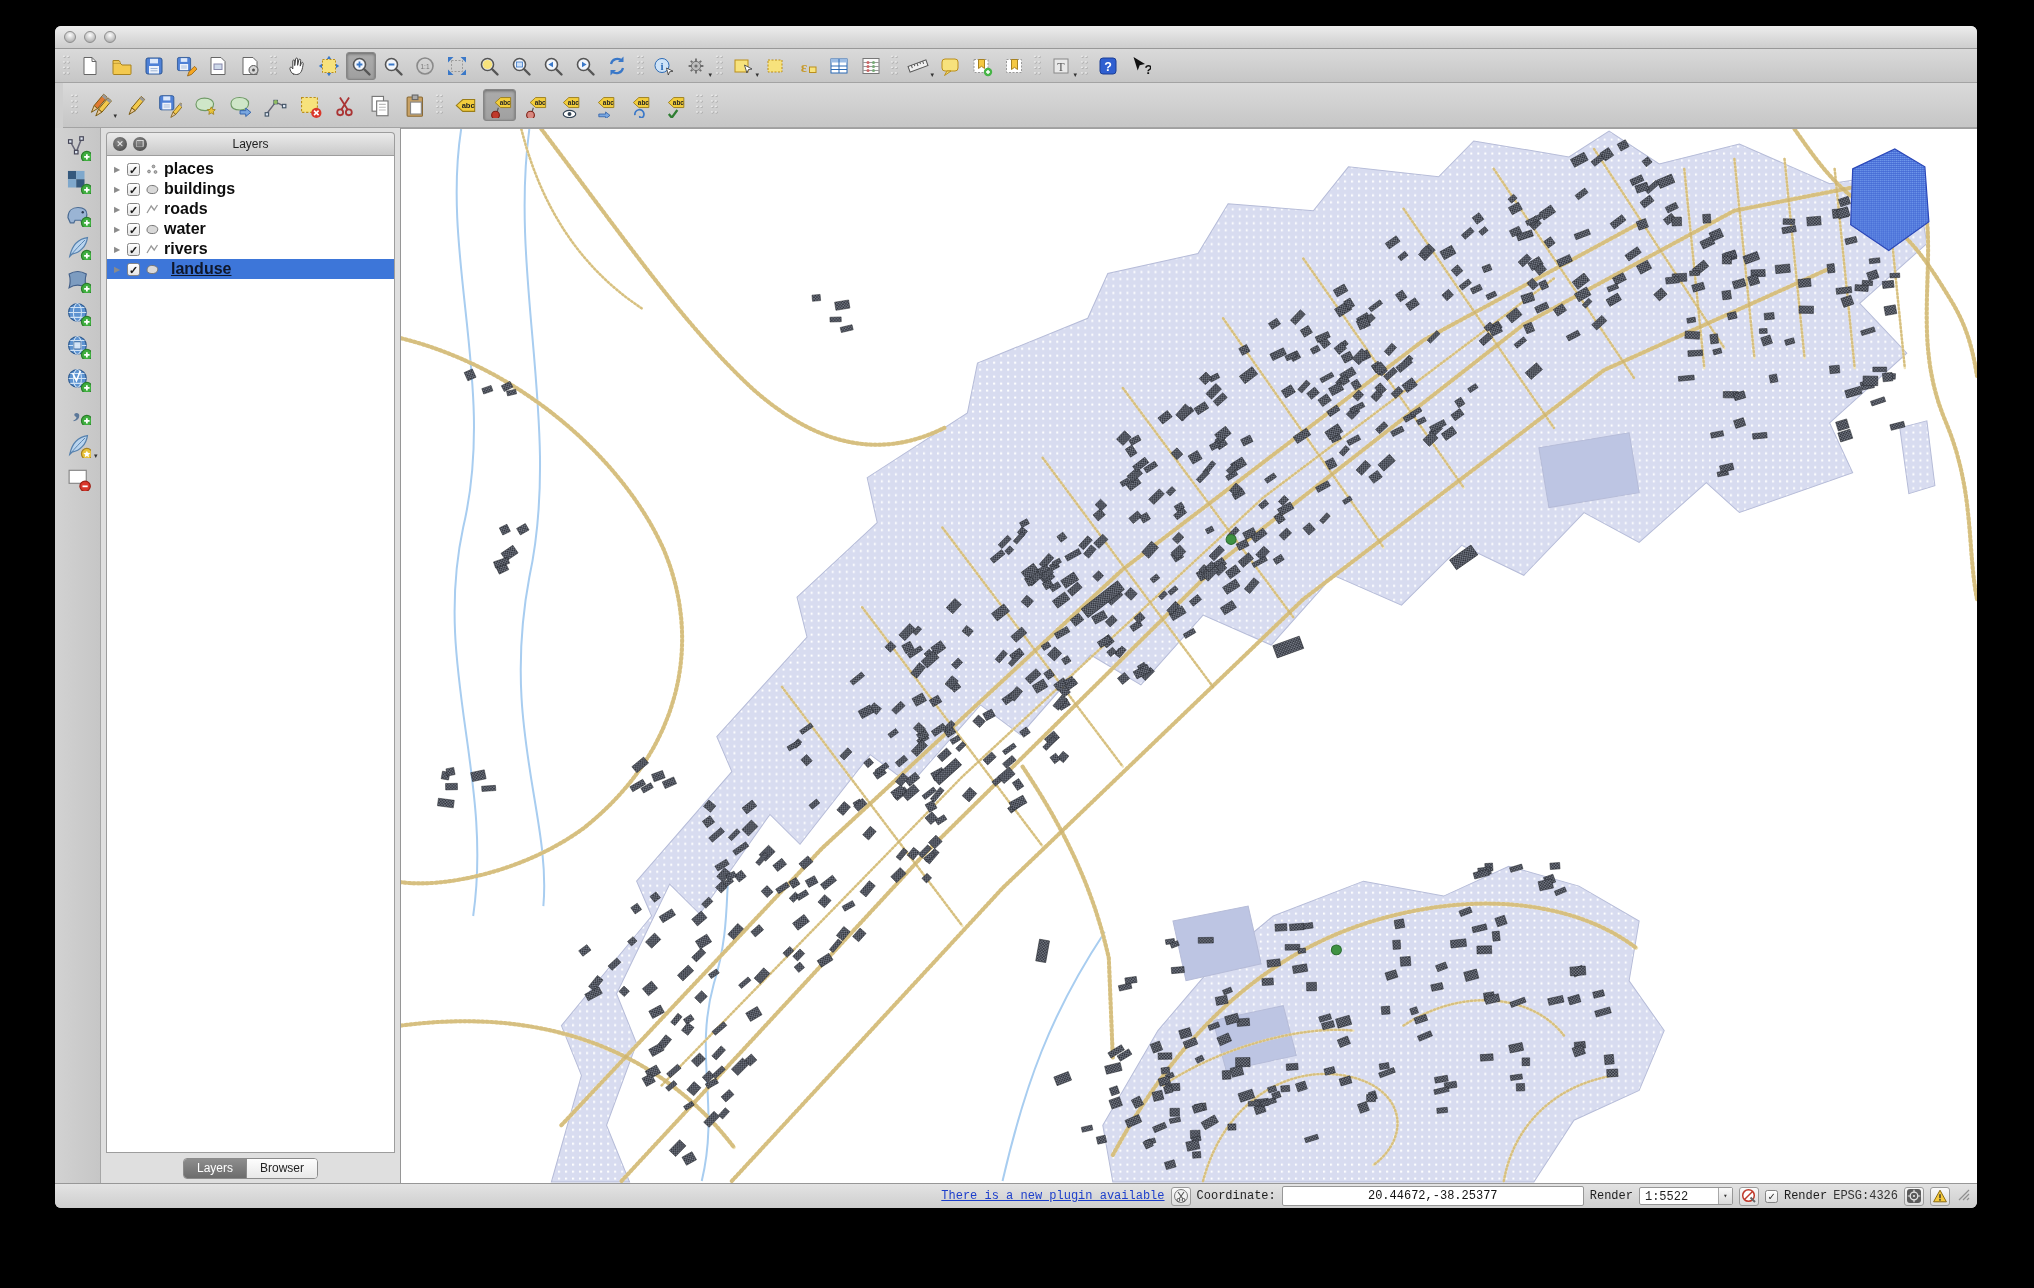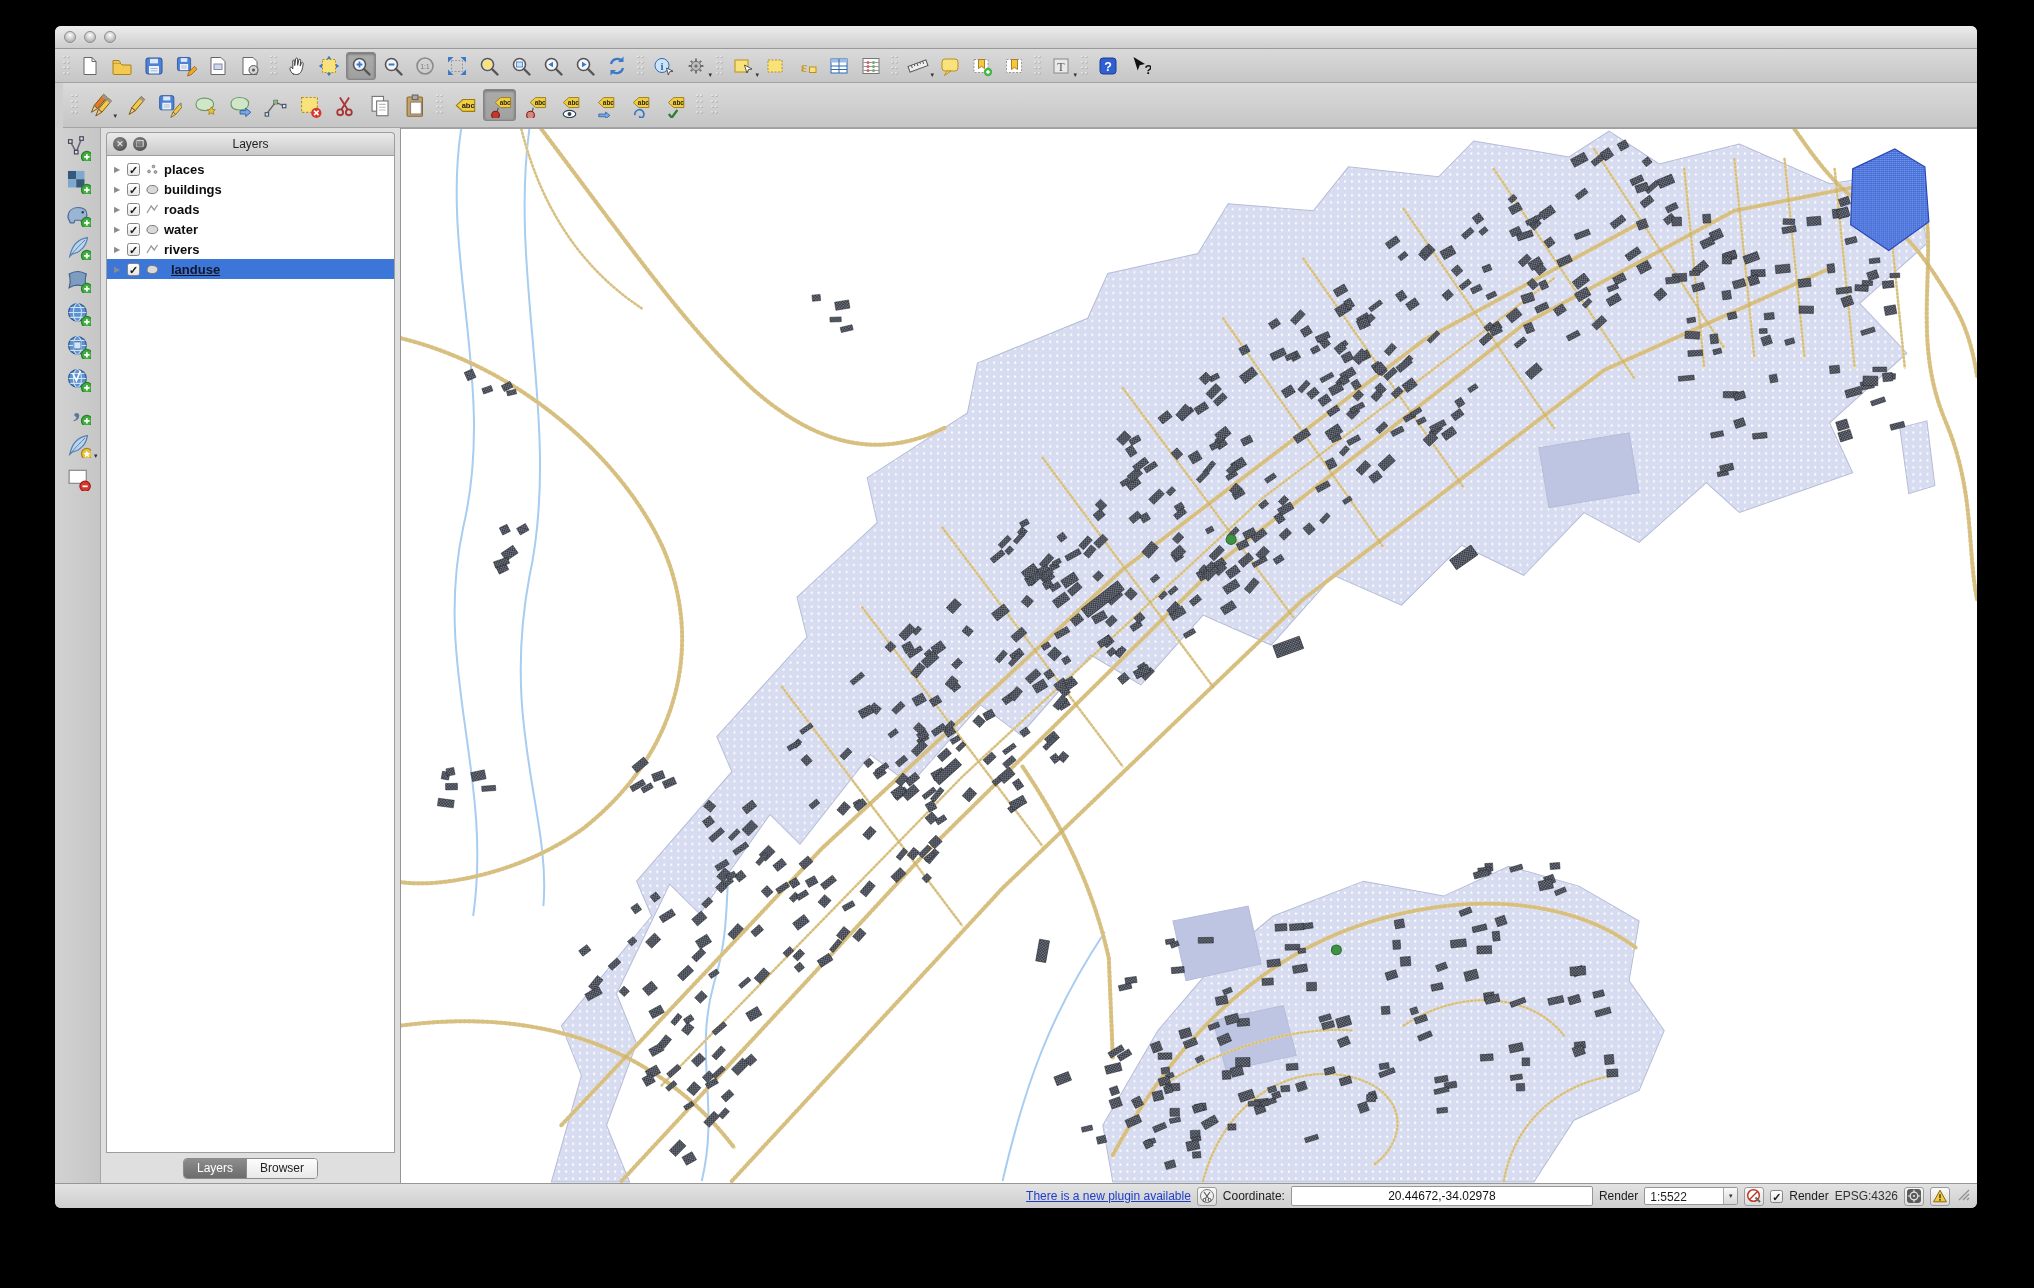--- a/index.html
+++ b/index.html
@@ -27,32 +27,32 @@
   
   #dock{width:300px;background:#dfdfdf;border-right:1px solid #969696;display:flex;flex-direction:column;box-sizing:border-box;flex:0 0 auto;}
   .dock-header{height:22px;margin:4px 5px 0 5px;background:linear-gradient(#ebebeb,#c9c9c9);border:1px solid #9d9d9d;border-bottom:none;border-radius:4px 4px 0 0;display:flex;align-items:center;position:relative;flex:0 0 auto;}
   .dock-btn{width:14px;height:14px;border-radius:50%;background:radial-gradient(circle at 42% 35%,#8c8c8c,#3e3e3e);color:#eee;font-size:9px;line-height:14px;text-align:center;margin-left:6px;z-index:2;}
   .dock-title{position:absolute;left:0;right:0;text-align:center;font-size:12px;color:#222;}
   .layer-list{flex:1 1 auto;margin:0 5px;background:#fff;border:1px solid #9d9d9d;overflow:hidden;padding-top:3px;}
   .layer-row{height:20px;display:flex;align-items:center;gap:5px;padding-left:5px;}
   .layer-row.selected{background:#3d76d9;}
   .expander{color:#8b8b8b;font-size:8px;width:10px;text-align:center;flex:0 0 auto;}
   .cbx{width:13px;height:13px;background:linear-gradient(#ffffff,#e6e6e6);border:1px solid #858585;border-radius:2.5px;font-size:11px;line-height:12px;text-align:center;color:#1a1a1a;font-weight:bold;flex:0 0 auto;box-sizing:border-box;}
-  .layer-label{font-size:13px;font-weight:bold;color:#0d0d0d;}
+  .layer-label{font-size:16px;font-weight:bold;color:#0d0d0d;}
   .layer-row.selected .layer-label{color:#0f172a;text-decoration:underline;margin-left:7px;}
   .dock-tabs{height:30px;display:flex;align-items:center;justify-content:center;flex:0 0 auto;}
   .seg{display:flex;border:1px solid #8b8b8b;border-radius:4px;overflow:hidden;height:19px;background:#fff;}
   .seg-tab{padding:0 13px;font-size:12px;display:flex;align-items:center;background:linear-gradient(#fdfdfd,#e8e8e8);color:#222;border-left:1px solid #8b8b8b;}
   .seg-tab:first-child{border-left:none;}
   .seg-tab.active{background:linear-gradient(#8d8d8d,#6c6c6c);color:#fff;}
   
   #canvas-wrap{flex:1 1 auto;position:relative;background:#fff;border-top:1px solid #a0a0a0;min-width:0;}
   #map-svg{position:absolute;left:0;top:0;width:100%;height:100%;}
   
-  #statusbar{height:24px;background:linear-gradient(#e3e3e3,#cecece);border-top:1px solid #979797;display:flex;align-items:center;font-size:12px;color:#1d1d1d;padding:0 6px;gap:6px;flex:0 0 auto;}
+  #statusbar{height:24px;background:linear-gradient(#e3e3e3,#cecece);border-top:1px solid #979797;display:flex;align-items:center;font-size:12px;color:#1d1d1d;padding:0 6px;gap:6px;flex:0 0 auto;font-family:Liberation Mono, monospace;}
   .sb-spacer{flex:1;}
   .sb-link{color:#1c3ecb;text-decoration:underline;}
   .sb-btn{display:flex;align-items:center;justify-content:center;width:20px;height:19px;background:linear-gradient(#fbfbfb,#dcdcdc);border:1px solid #9b9b9b;border-radius:3px;box-sizing:border-box;}
   .sb-input{width:300px;height:18px;background:#fff;border:1px solid #979797;border-radius:2px;text-align:center;line-height:18px;font-size:12px;color:#111;}
   .sb-combo{width:94px;height:18px;background:#fff;border:1px solid #979797;border-radius:2px;display:flex;align-items:flex-end;font-size:12px;padding-left:5px;box-sizing:border-box;}
   .sb-combo .arrow{margin-left:auto;width:13px;height:100%;background:linear-gradient(#fafafa,#d8d8d8);border-left:1px solid #a8a8a8;display:flex;align-items:center;justify-content:center;font-size:7px;color:#333;}
   .sb-epsg{color:#333;}
 </style>
 </head>
 <body>
@@ -2961,21 +2961,21 @@
     <span class="sb-link">There is a new plugin available</span>
     <span class="sb-btn" id="sb-plugin">
         <svg width="16" height="16" viewBox="0 0 16 16">
           <circle cx="8" cy="8" r="6.5" fill="#f2f2f2" stroke="#777"></circle>
           <path d="M5 4l5 7M11 4L6 11" stroke="#555" stroke-width="1.1"></path>
           <circle cx="5.4" cy="12" r="1.5" fill="none" stroke="#555"></circle>
           <circle cx="10.6" cy="12" r="1.5" fill="none" stroke="#555"></circle>
         </svg>
       </span>
     <span>Coordinate:</span>
-    <span class="sb-input">20.44672,-34.02978</span>
+    <span class="sb-input">20.44672,-38.25377</span>
     <span>Render</span>
     <span class="sb-combo">
       <span>1:5522</span>
       <span class="arrow">▾</span>
     </span>
     <span class="sb-btn" id="sb-stop">
         <svg width="16" height="16" viewBox="0 0 16 16">
           <circle cx="7.5" cy="7.5" r="5.8" fill="#fff" stroke="#c0392b" stroke-width="1.5"></circle>
           <line x1="3.5" y1="11.5" x2="11.5" y2="3.5" stroke="#c0392b" stroke-width="1.5"></line>
           <path d="M9.5 9.5l4.5 4.5" stroke="#666" stroke-width="2"></path>

